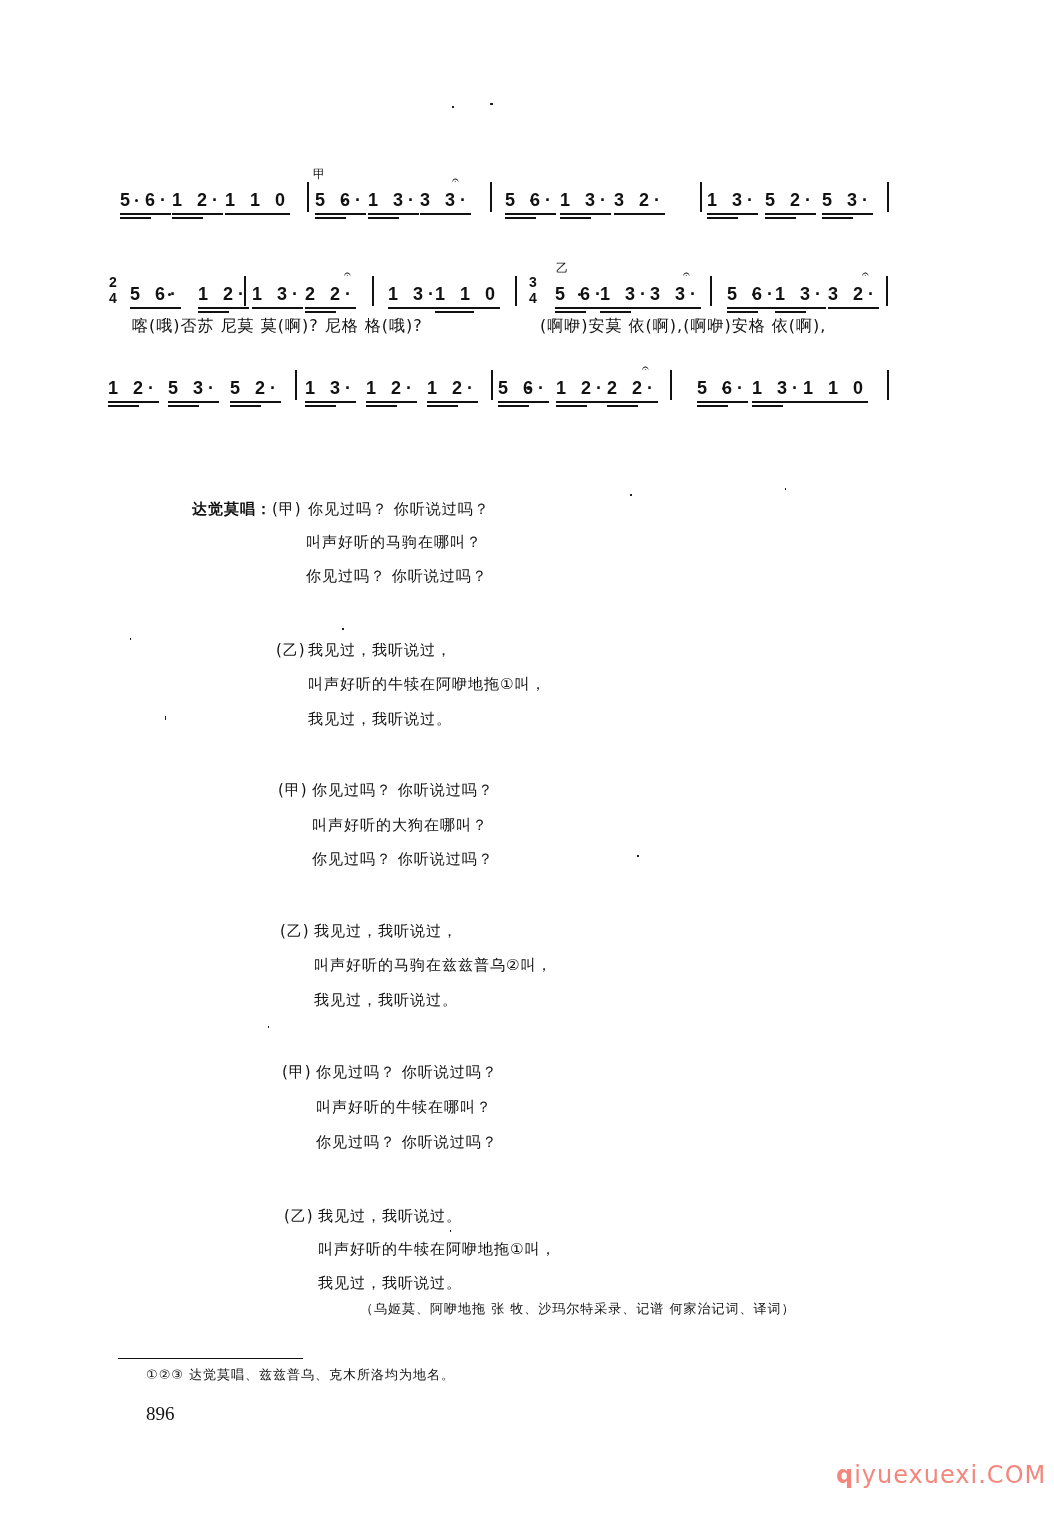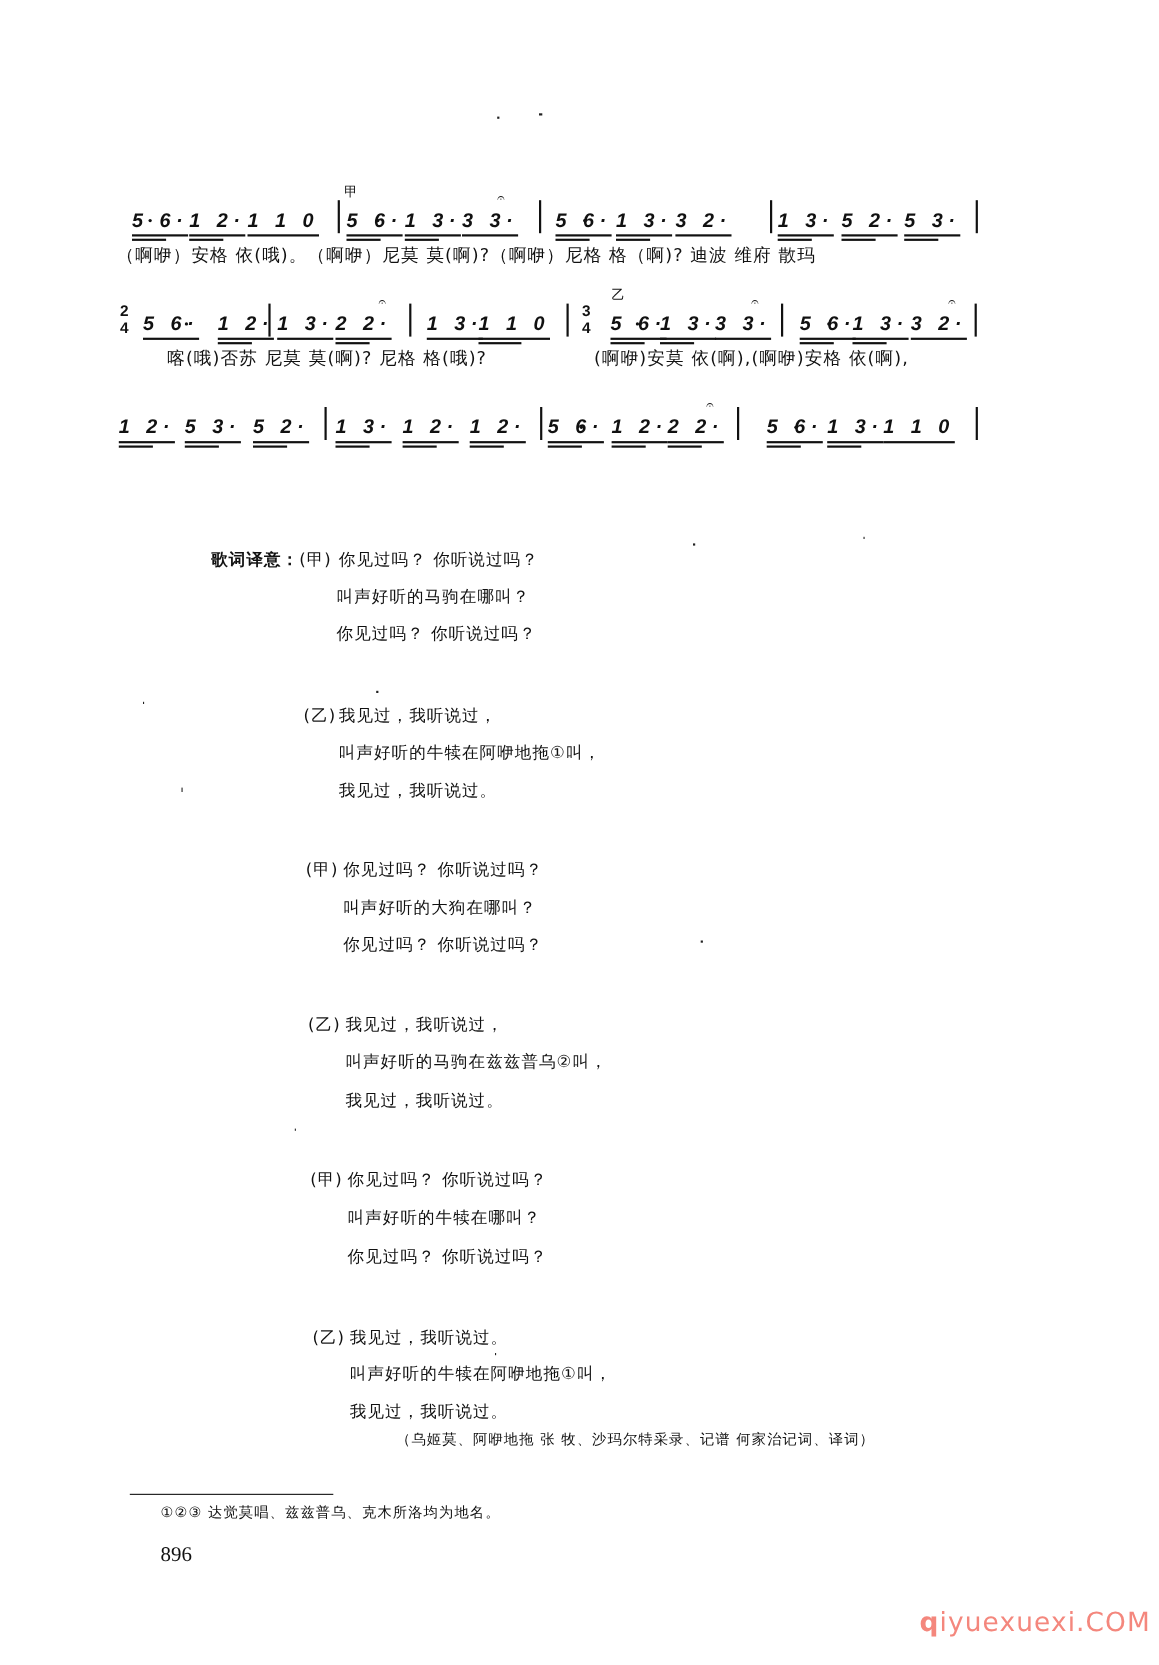--- a/index.html
+++ b/index.html
@@ -9,21 +9,21 @@
   }
   .speck { position: absolute; background: #222; width: 2px; height: 2px; }
 
   
   .score-row { position: absolute; left: 0; width: 1054px; height: 90px; }
   .notes { position: absolute; top: 0; left: 0; height: 50px; width: 1054px; }
   .grp {
     position: absolute; top: 24px; height: 26px;
     font-family: "Liberation Sans", "DejaVu Sans", sans-serif;
     font-weight: bold; font-size: 18px; letter-spacing: 5px;
-    white-space: nowrap; line-height: 20px; font-style: italic;
+    white-space: nowrap; line-height: 20px;
   }
   .grp::after {
     content: ""; position: absolute; left: 0; right: 0; top: 23px;
     border-top: 2px solid #111;
   }
   .grp.dbl::before {
     content: ""; position: absolute; left: 0; width: 60%; top: 27px;
     border-top: 2px solid #111;
   }
   .dot-below {
@@ -90,21 +90,20 @@
     <span class="grp dbl" style="left:505px;">5 6·</span>
     <span class="dot-below" style="left:530px;"></span>
     <span class="grp dbl" style="left:560px;">1 3·</span>
     <span class="grp" style="left:614px;">3   2·</span>
     <span class="bar" style="left:700px;"></span>
     <span class="grp dbl" style="left:707px;">1 3·</span>
     <span class="grp dbl" style="left:765px;">5 2·</span>
     <span class="grp dbl" style="left:822px;">5 3·</span>
     <span class="bar" style="left:887px;"></span>
   </div>
-  <div class="lyrics" style="left:106px;">（啊咿）安格  依(哦)。（啊咿）尼莫  莫(啊)?（啊咿）尼格  格（啊)? 迪波   维府   散玛</div>
 </div>
 
 <div class="score-row" style="top:260px;">
   <div class="notes">
     <div class="timesig" style="left:106px;">
       <span>2</span>
       <span>4</span>
     </div>
     <span class="grp" style="left:130px;">5   6·</span>
     <span class="dot-below" style="left:168px;"></span>
@@ -128,21 +127,21 @@
     <span class="grp" style="left:650px;">3   3·</span>
     <span class="fermata" style="left:683px;">𝄐</span>
     <span class="bar" style="left:710px;"></span>
     <span class="grp dbl" style="left:727px;">5 6·</span>
     <span class="dot-below" style="left:752px;"></span>
     <span class="grp dbl" style="left:775px;">1 3·</span>
     <span class="grp" style="left:828px;">3  2·</span>
     <span class="fermata" style="left:862px;">𝄐</span>
     <span class="bar" style="left:886px;"></span>
   </div>
-  <div class="lyrics" style="left:132px;margin-left:20px;">喀(哦)否苏   尼莫   莫(啊)?  尼格   格(哦)?</div>
+  <div class="lyrics" style="left:132px;">喀(哦)否苏   尼莫   莫(啊)?  尼格   格(哦)?</div>
   <div class="lyrics" style="left:540px;">(啊咿)安莫   依(啊),(啊咿)安格   依(啊),</div>
 </div>
 
 <div class="score-row" style="top:354px;">
   <div class="notes">
     <span class="grp dbl" style="left:108px;">1 2·</span>
     <span class="grp dbl" style="left:168px;">5 3·</span>
     <span class="grp dbl" style="left:230px;">5 2·</span>
     <span class="bar" style="left:295px;"></span>
     <span class="grp dbl" style="left:305px;">1 3·</span>
@@ -157,21 +156,21 @@
     <span class="bar" style="left:670px;"></span>
     <span class="grp dbl" style="left:697px;">5 6·</span>
     <span class="dot-below" style="left:722px;"></span>
     <span class="grp dbl" style="left:752px;">1 3·</span>
     <span class="grp" style="left:803px;">1  1 0</span>
     <span class="bar" style="left:887px;"></span>
   </div>
 </div>
 
 <div>
-  <span class="tx tx-label" style="left:192px;top:500px;">歌词译意：</span>
+  <span class="tx tx-label" style="left:192px;top:500px;">达觉莫唱：</span>
 
   <span class="tx" style="left:272px;top:500px;">(甲)</span>
   <span class="tx" style="left:308px;top:500px;">你见过吗？ 你听说过吗？</span>
   <span class="tx" style="left:306px;top:533px;">叫声好听的马驹在哪叫？</span>
   <span class="tx" style="left:306px;top:567px;">你见过吗？ 你听说过吗？</span>
 
   <span class="tx" style="left:276px;top:641px;">(乙)</span>
   <span class="tx" style="left:308px;top:641px;">我见过，我听说过，</span>
   <span class="tx" style="left:308px;top:675px;">叫声好听的牛犊在阿咿地拖①叫，</span>
   <span class="tx" style="left:308px;top:710px;">我见过，我听说过。</span>

